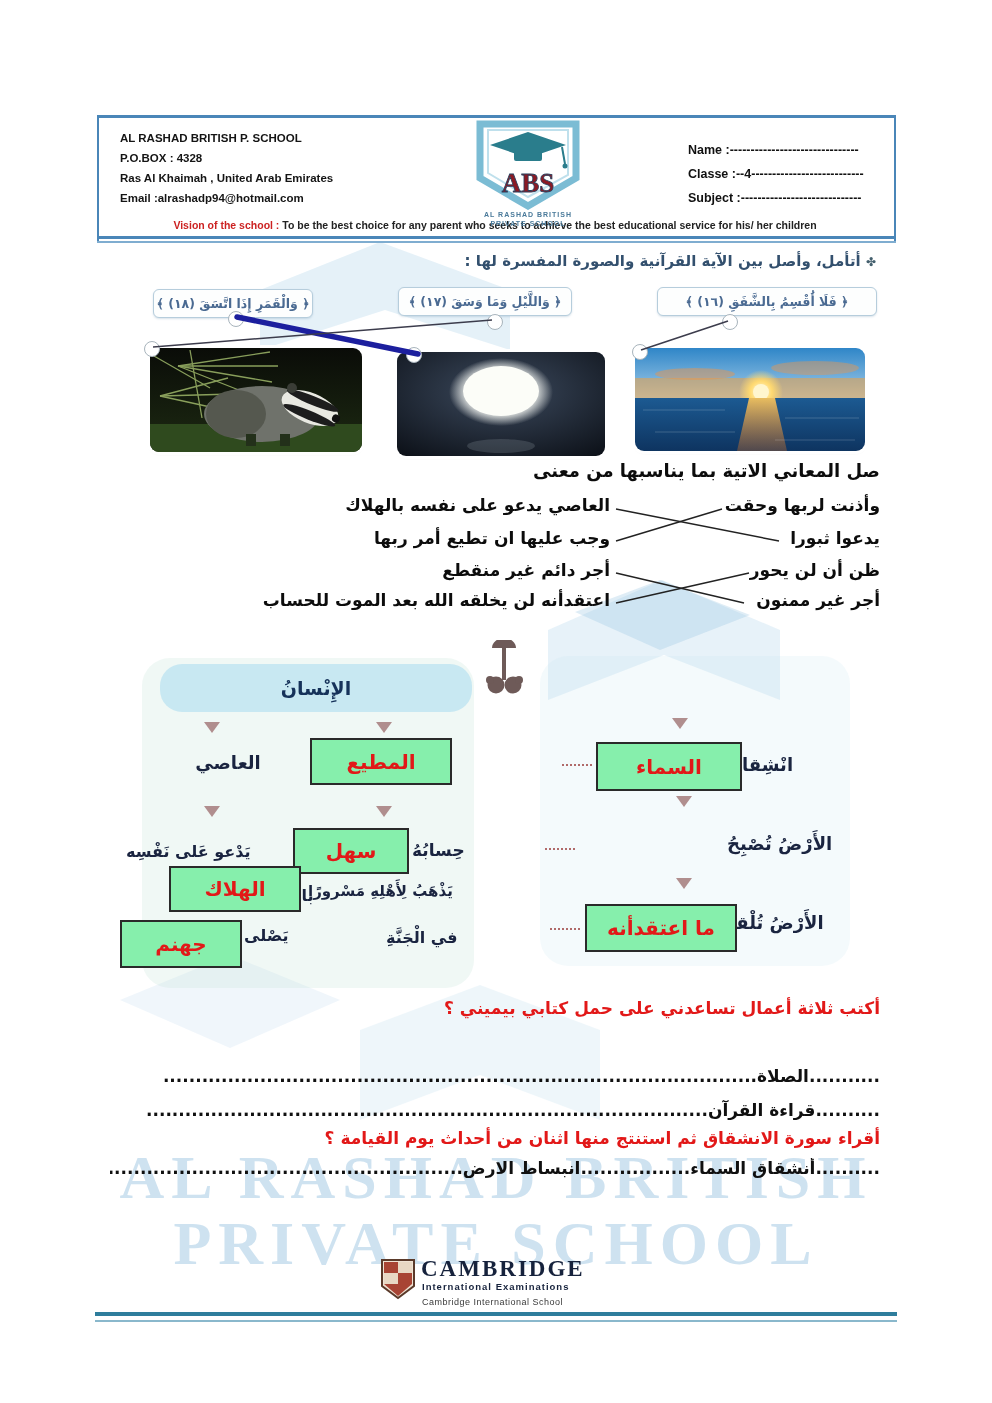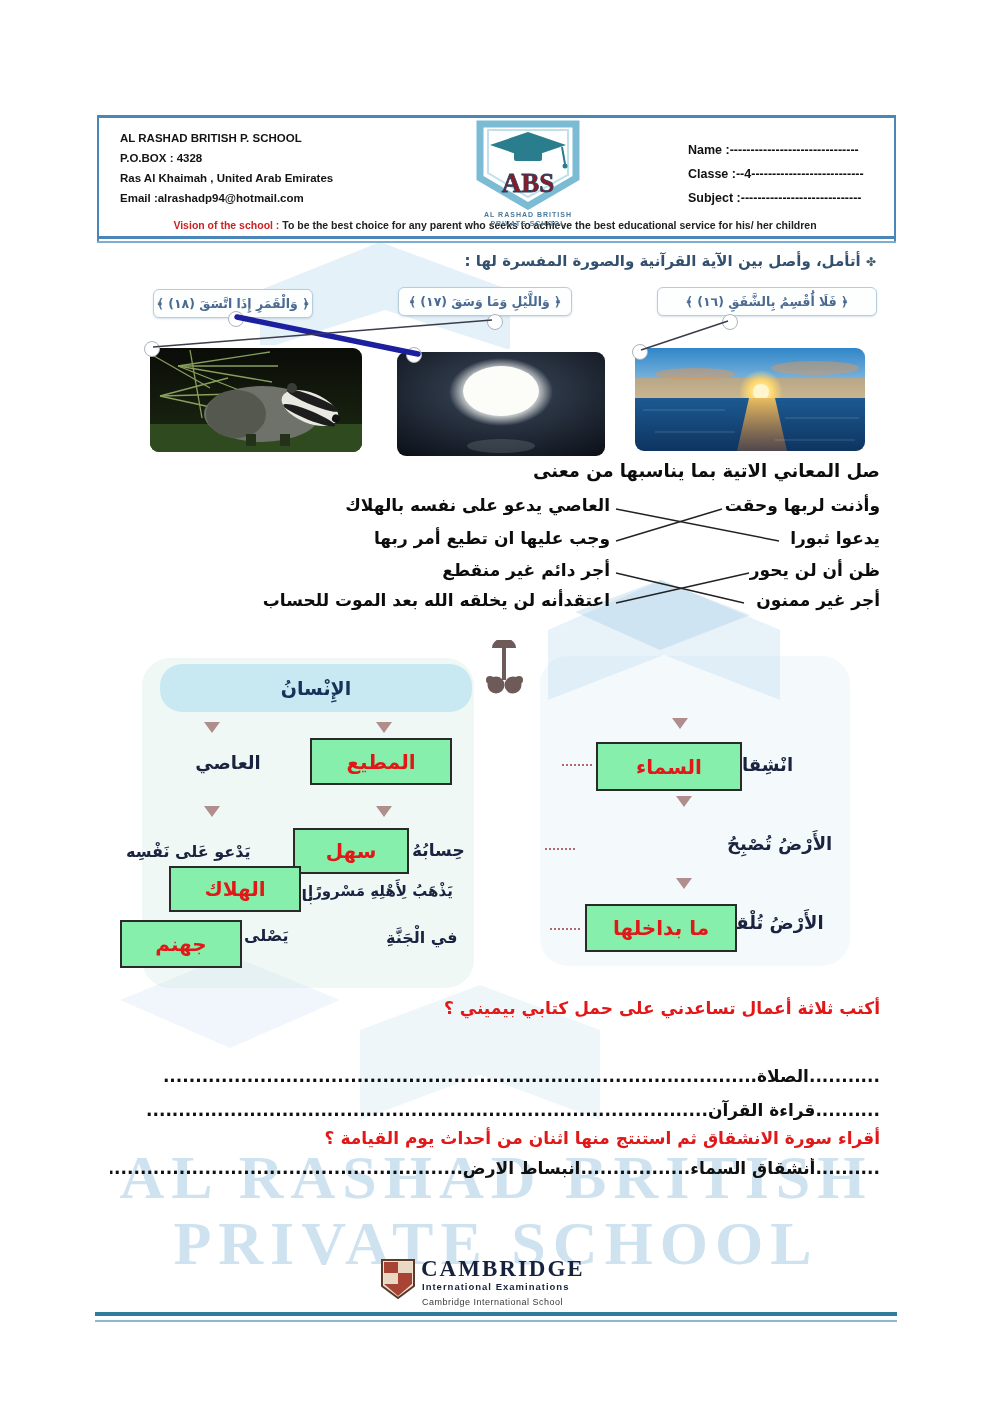--- a/index.html
+++ b/index.html
@@ -249,21 +249,21 @@
   <div class="abs arr" style="left:672px;top:718px;"></div>
   <div class="abs maplabel ar nowrap" style="left:726px;top:754px;">انْشِقاقُ</div>
   <div class="abs leader" style="left:562px;top:764px;width:30px;"></div>
   <div class="abs ansbox ar" style="left:596px;top:742px;width:142px;height:45px;">السماء</div>
   <div class="abs arr" style="left:676px;top:796px;"></div>
   <div class="abs maplabel ar nowrap" style="left:727px;top:833px;">الأَرْضُ تُصْبِحُ</div>
   <div class="abs leader" style="left:545px;top:848px;width:30px;"></div>
   <div class="abs arr" style="left:676px;top:878px;"></div>
   <div class="abs maplabel ar nowrap" style="left:718px;top:912px;">الأَرْضُ تُلْقي</div>
   <div class="abs leader" style="left:550px;top:928px;width:30px;"></div>
-  <div class="abs ansbox ar" style="left:585px;top:904px;width:148px;height:44px;">ما بداخلها</div>
+  <div class="abs ansbox ar" style="left:585px;top:904px;width:148px;height:44px;">ما اعتقدأنه</div>
 
   <div class="abs arr" style="left:376px;top:722px;"></div>
   <div class="abs arr" style="left:204px;top:722px;"></div>
   <div class="abs ansbox ar" style="left:310px;top:738px;width:138px;height:43px;">المطيع</div>
   <div class="abs maplabel ar" style="left:186px;top:752px;width:84px;text-align:center;">العاصي</div>
   <div class="abs arr" style="left:376px;top:806px;"></div>
   <div class="abs arr" style="left:204px;top:806px;"></div>
 
   <div class="abs maplabel ar nowrap" style="left:412px;top:840px;font-size:17px;">حِسابُهُ</div>
   <div class="abs ansbox ar" style="left:293px;top:828px;width:112px;height:42px;">سهل</div>

